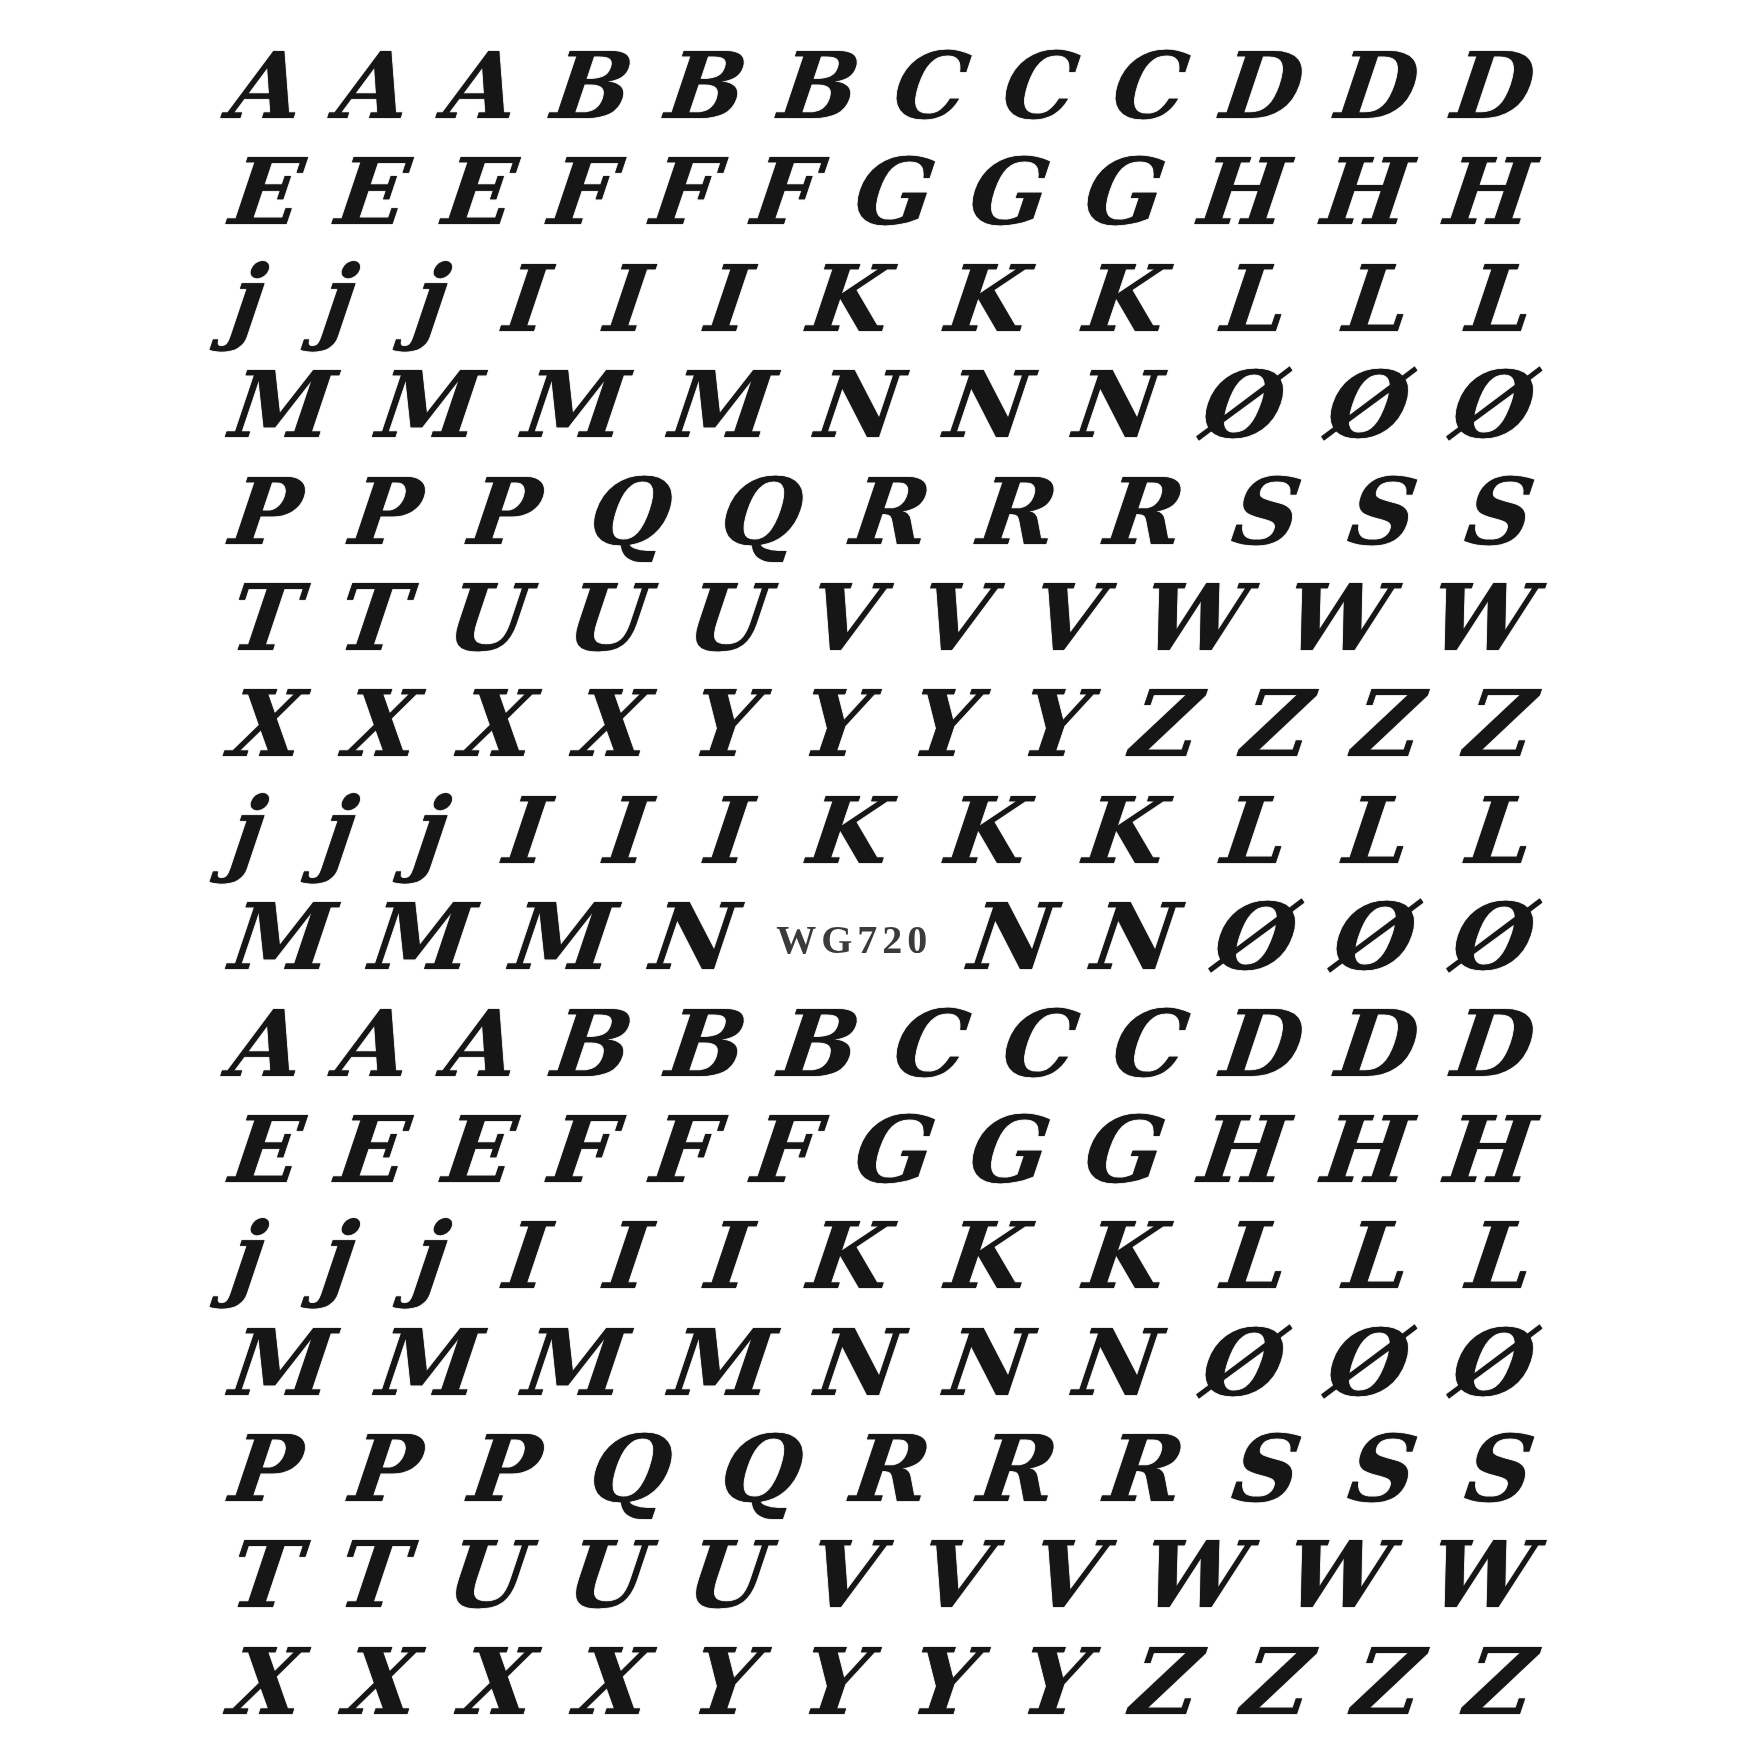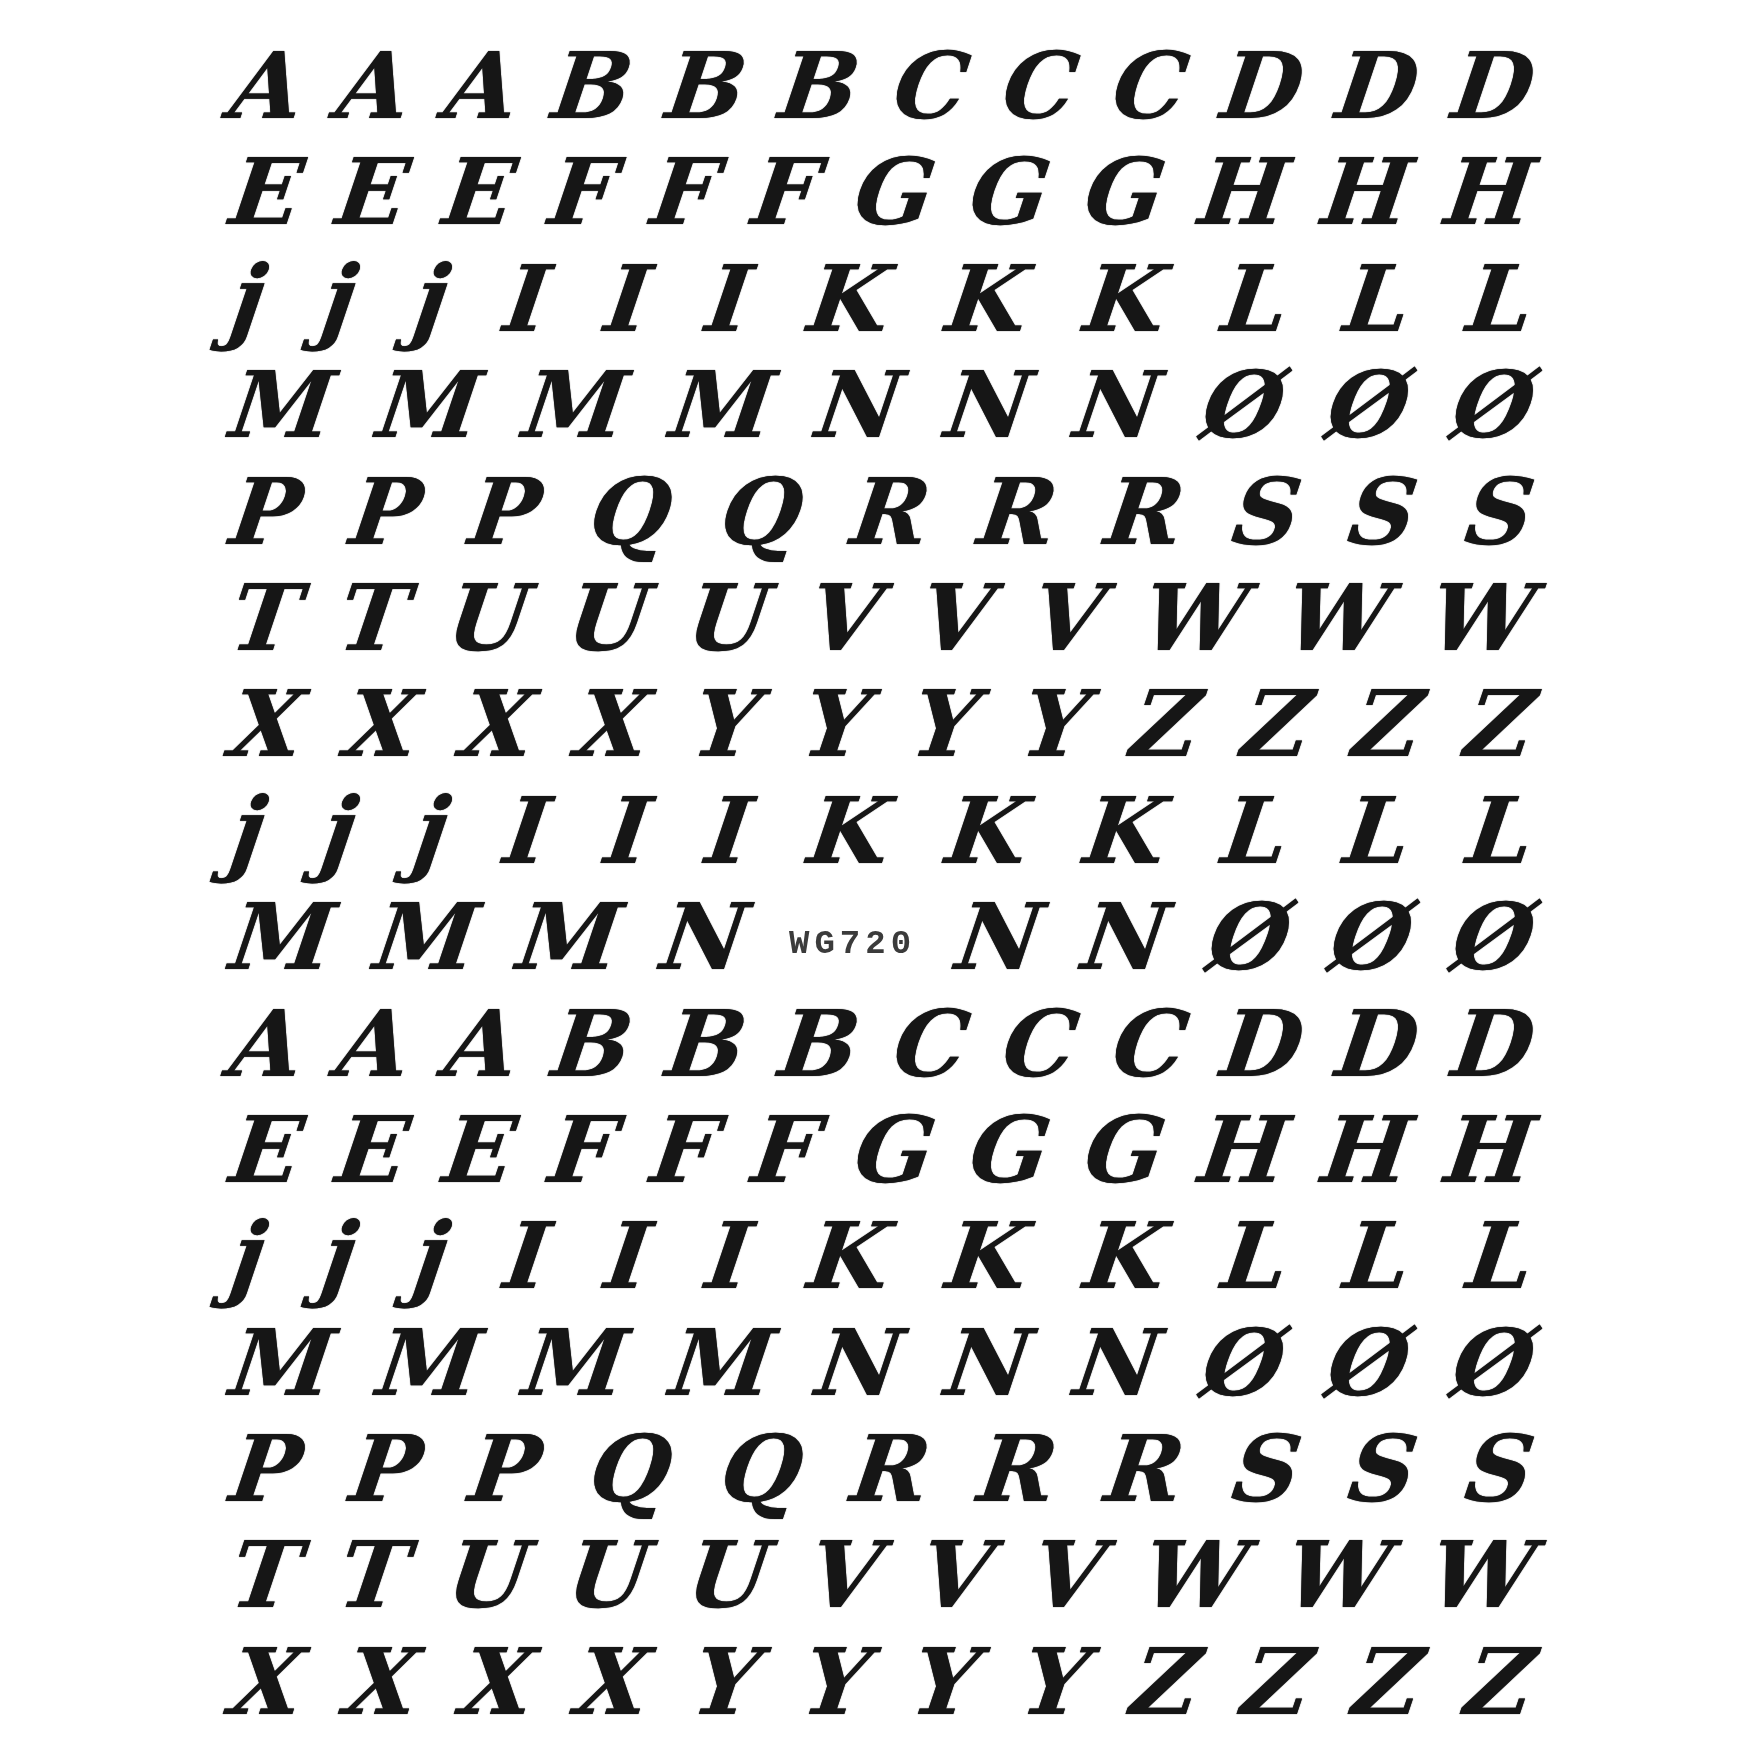--- a/index.html
+++ b/index.html
@@ -33,23 +33,23 @@
     font-family: "DejaVu Serif", "Liberation Serif", serif;
     font-style: italic;
     font-weight: bold;
     font-size: 92px;
     line-height: 1;
     display: inline-block;
     transform: skewX(-8deg);
     text-shadow: 0 0 1px currentColor;
   }
   .code {
-    font-family: Liberation Mono, monospace;
+    font-family: Liberation Serif, serif;
     font-weight: bold;
-    font-size: 34px;
+    font-size: 40px;
     letter-spacing: 5px;
     line-height: 1;
     position: relative;
     top: -16px;
     display: inline-block;
   }
 </style>
 </head>
 <body>
 

